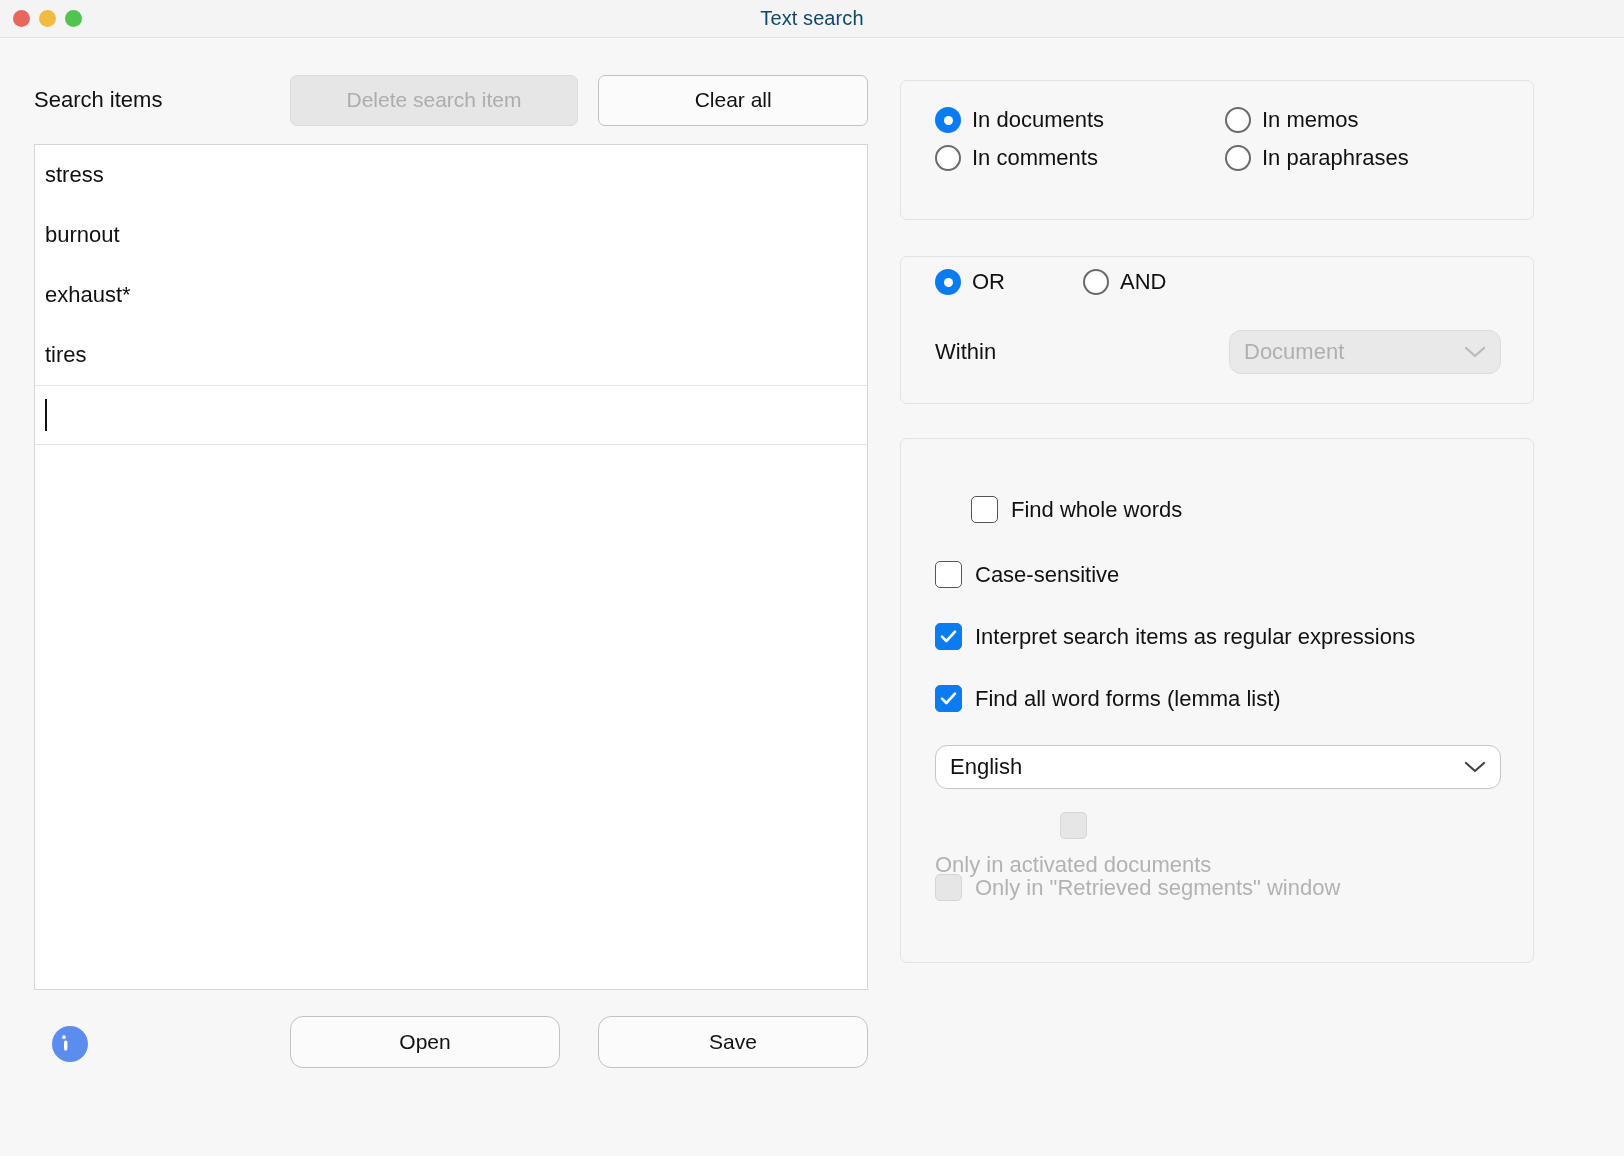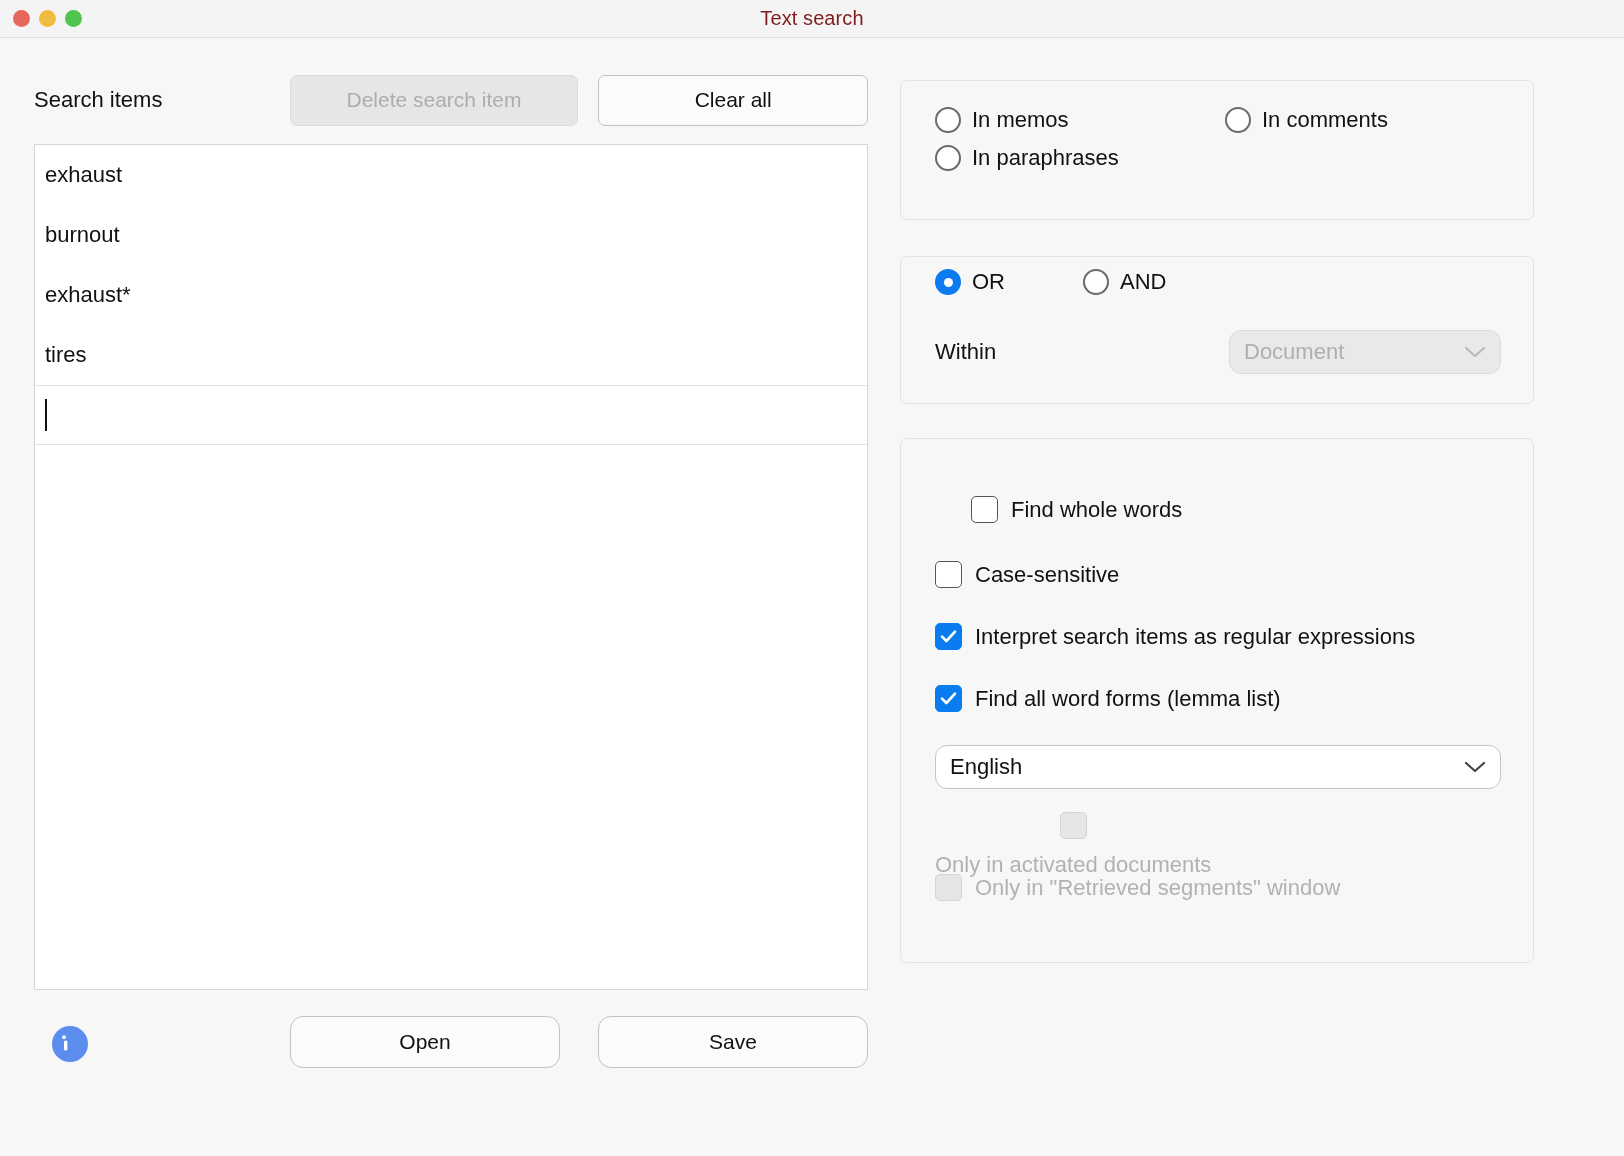--- a/index.html
+++ b/index.html
@@ -34,21 +34,21 @@
     display: flex; align-items: center; gap: 9px;
   }
   .light { width: 17px; height: 17px; border-radius: 50%; display: block; }
   .light.close  { background: #e8675c; }
   .light.min    { background: #f0bc3f; }
   .light.max    { background: #4fc44f; }
   #title {
     width: 100%;
     text-align: center;
     font-size: 20px;
-    color: #7f1d1d;
+    color: #0c4a6e;
     letter-spacing: .1px;
   }
 
   
   #body {
     position: relative;
     height: 1118px;
     background: #f7f7f7;
   }
 
@@ -287,21 +287,21 @@
 
     <div id="left">
 
       <div id="left-header">
         <div id="search-items-label">Search items</div>
         <div id="delete-search-item" class="topbtn">Delete search item</div>
         <div id="clear-all" class="topbtn">Clear all</div>
       </div>
 
       <div id="items-list">
-        <div class="item-row">exhaust</div>
+        <div class="item-row">stress</div>
         <div class="item-row">burnout</div>
         <div class="item-row">exhaust*</div>
         <div class="item-row">tires</div>
         <div id="edit-row">
           <span id="caret"></span>
           <span id="edit-value"></span>
         </div>
       </div>
 
       <div id="info-icon">
@@ -314,20 +314,26 @@
       <div id="left-footer">
         <div id="open-button" class="footbtn">Open</div>
         <div id="save-button" class="footbtn">Save</div>
       </div>
     </div>
 
     <div id="right">
 
       <div id="panel-scope" class="panel">
         <div class="radio-grid">
+          <div class="opt">
+            <span class="radio on">
+                <span class="dot"></span>
+              </span>
+            <span>In documents</span>
+          </div>
           <div class="opt">
             <span class="radio"></span>
             <span>In memos</span>
           </div>
           <div class="opt">
             <span class="radio"></span>
             <span>In comments</span>
           </div>
           <div class="opt">
             <span class="radio"></span>

